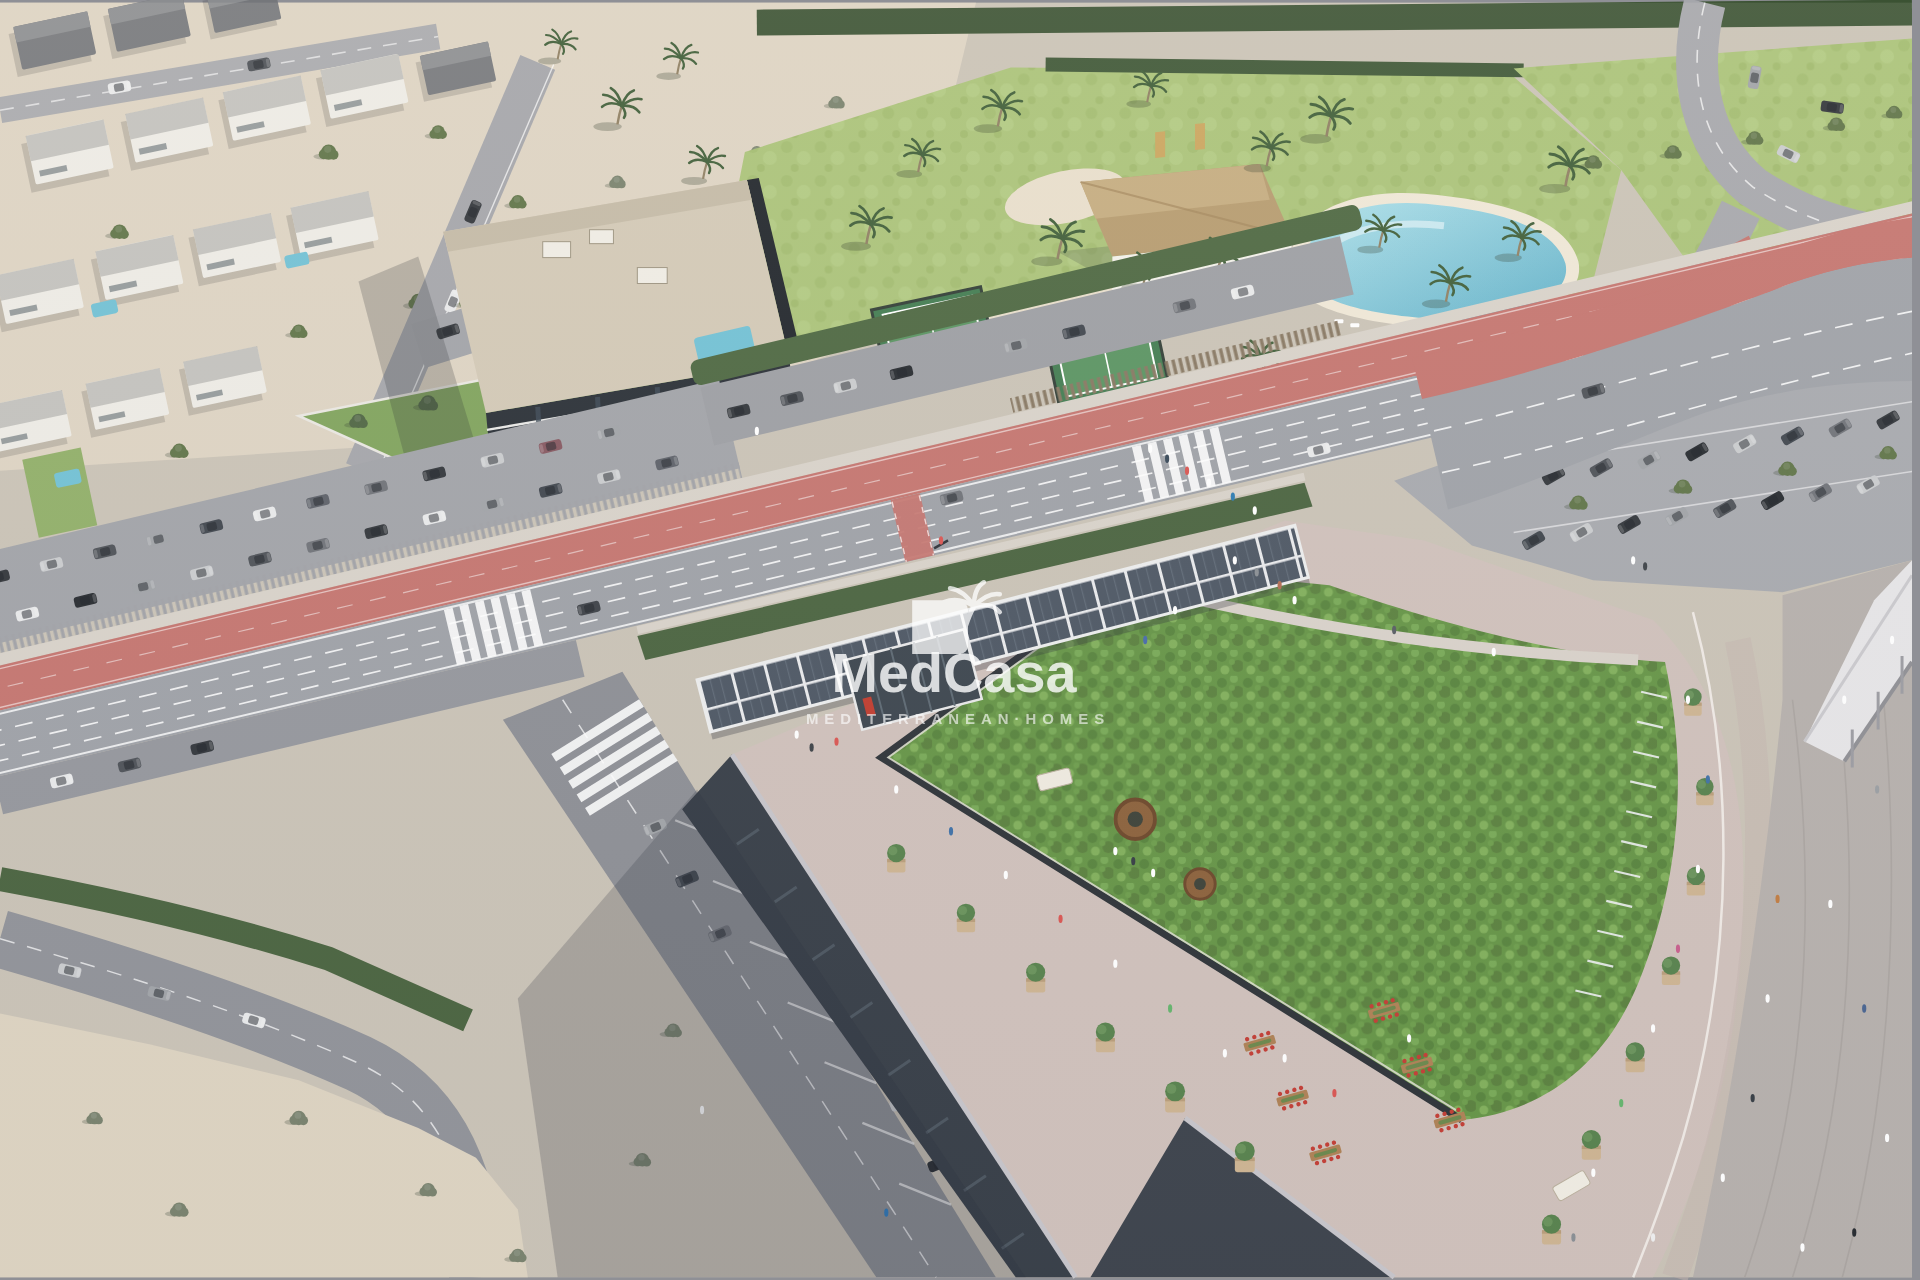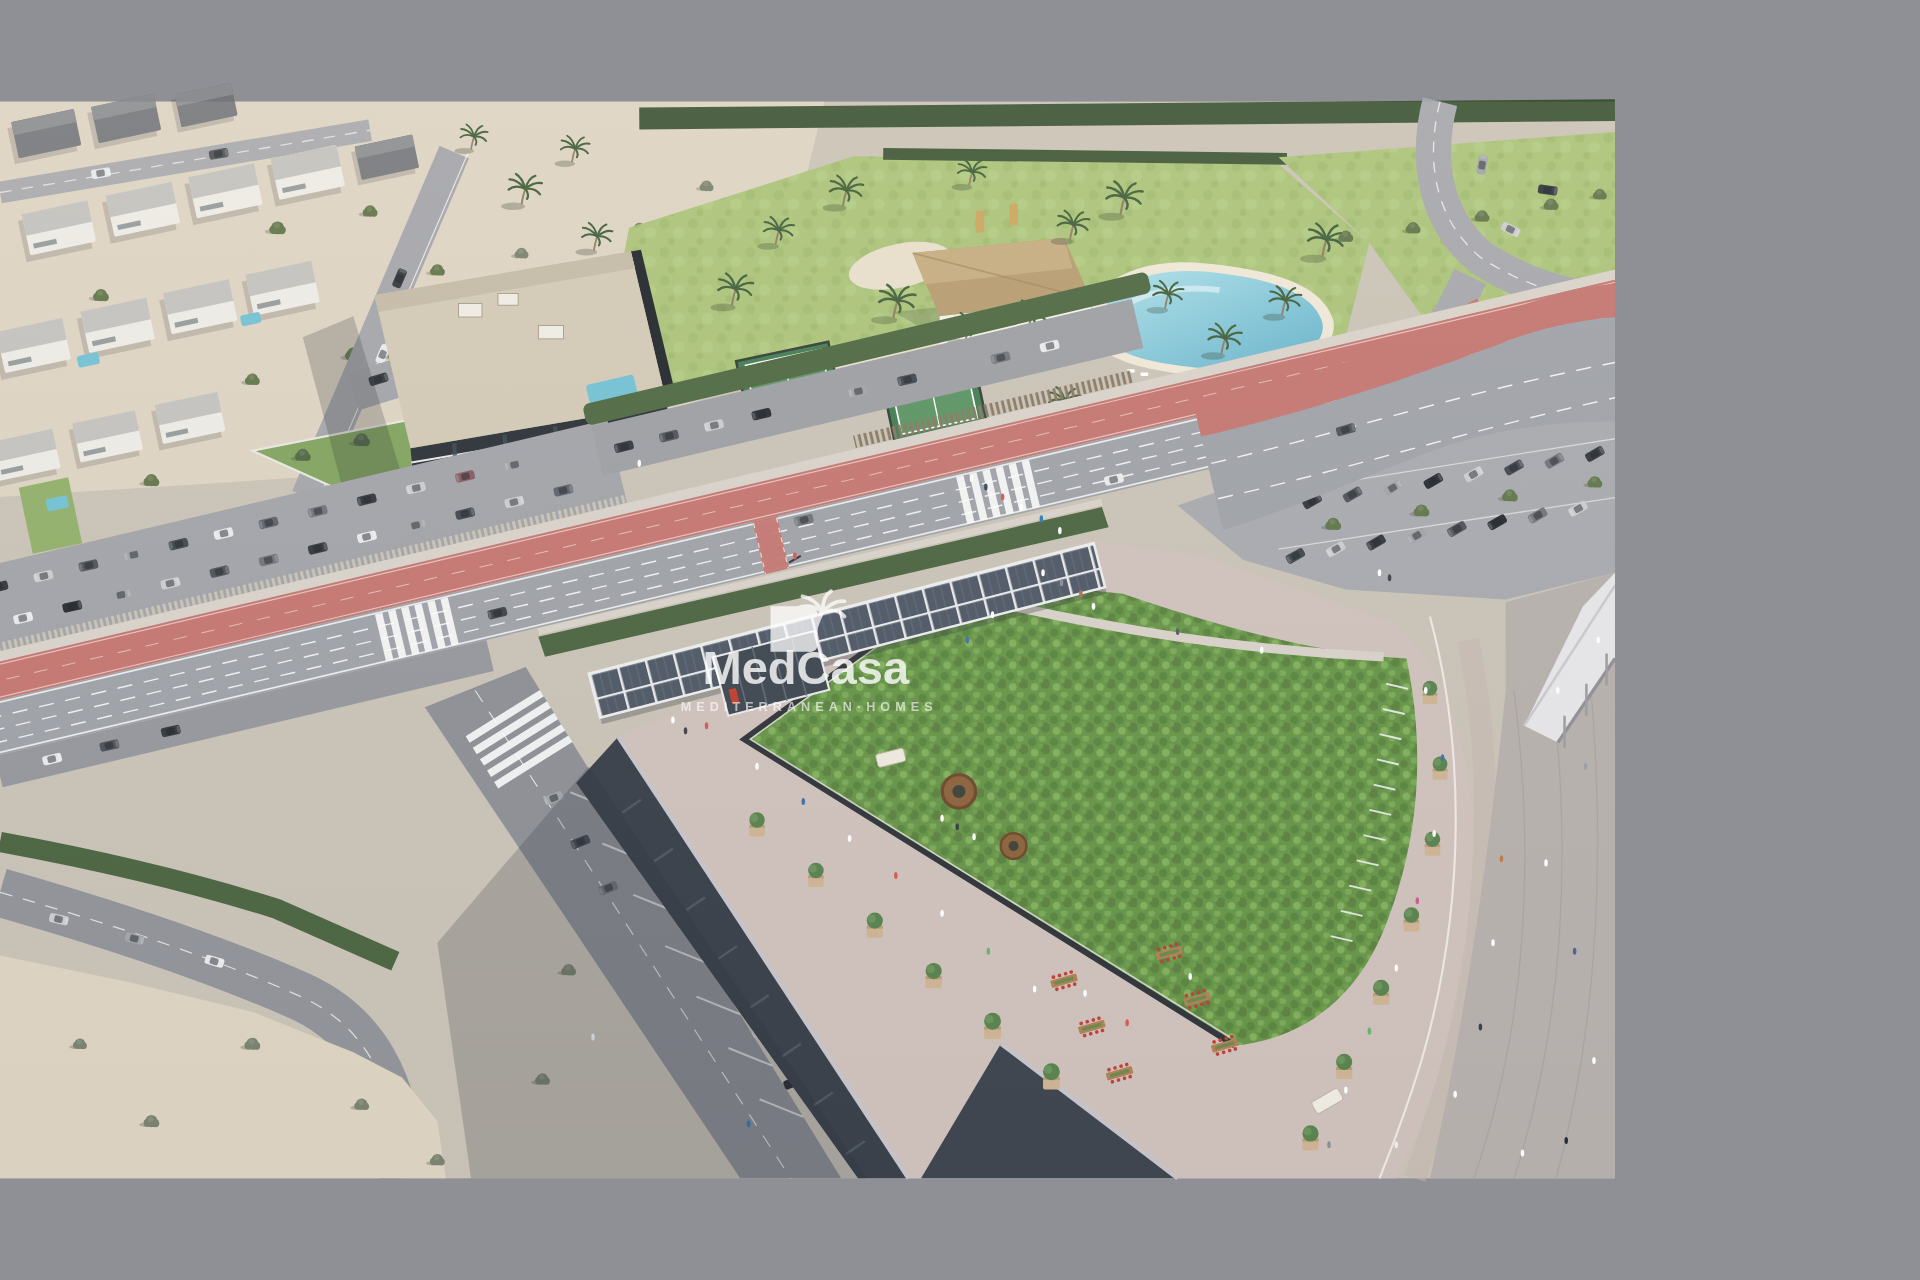--- a/index.html
+++ b/index.html
@@ -1,16 +1,16 @@
 <!DOCTYPE html>
 <html><head>
 <meta charset="utf-8">
 <style>
   html,body{margin:0;padding:0;background:#8f9096;}
-  .stage{width:1615px;height:1280px;position:relative;overflow:hidden;
+  .stage{width:1912px;height:1280px;position:relative;overflow:hidden;
          font-family:"Liberation Sans", sans-serif;}
   svg{display:block;width:100%;height:100%;}
   .brand{font-family:"Liberation Sans", sans-serif;font-weight:bold;}
   .tagline{font-family:"Liberation Sans", sans-serif;letter-spacing:6px;font-weight:bold;}
 </style>
 </head>
 <body>
 
 <div class="stage">
 <svg viewBox="0 0 1920 1280">

